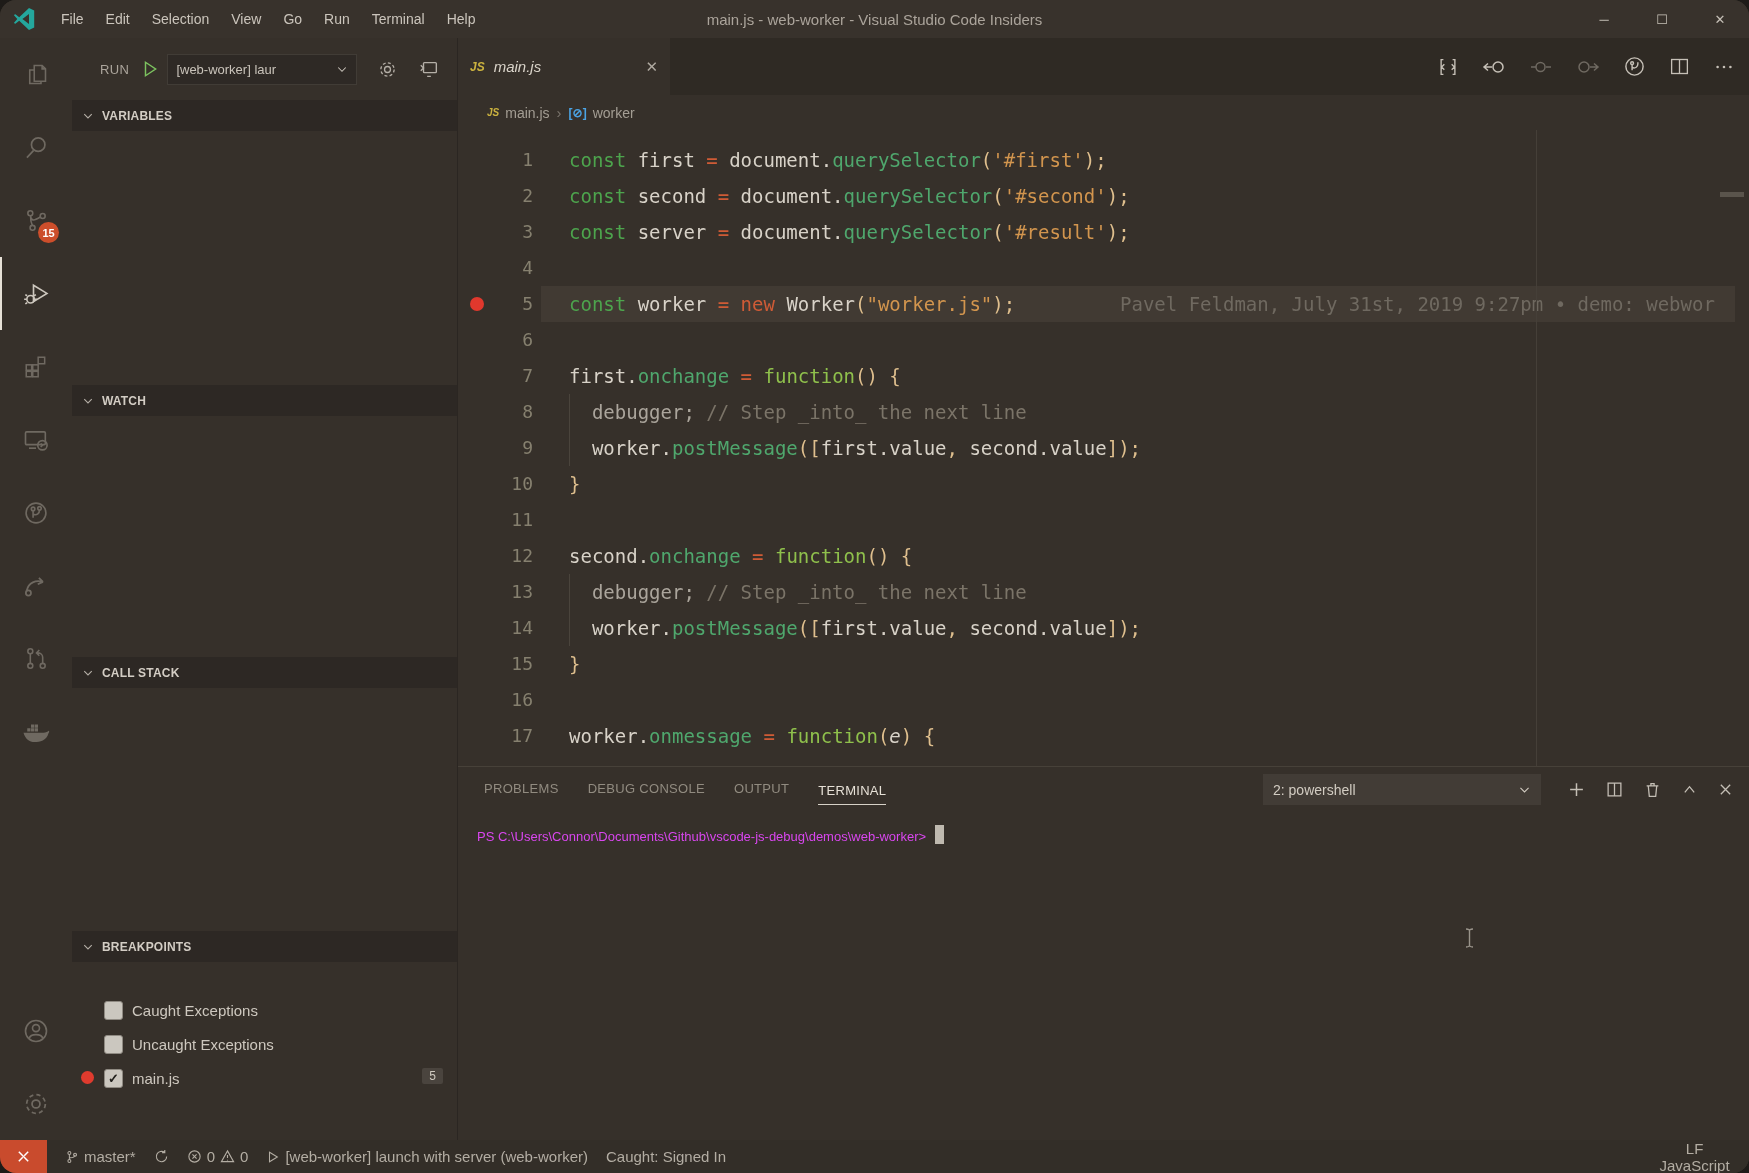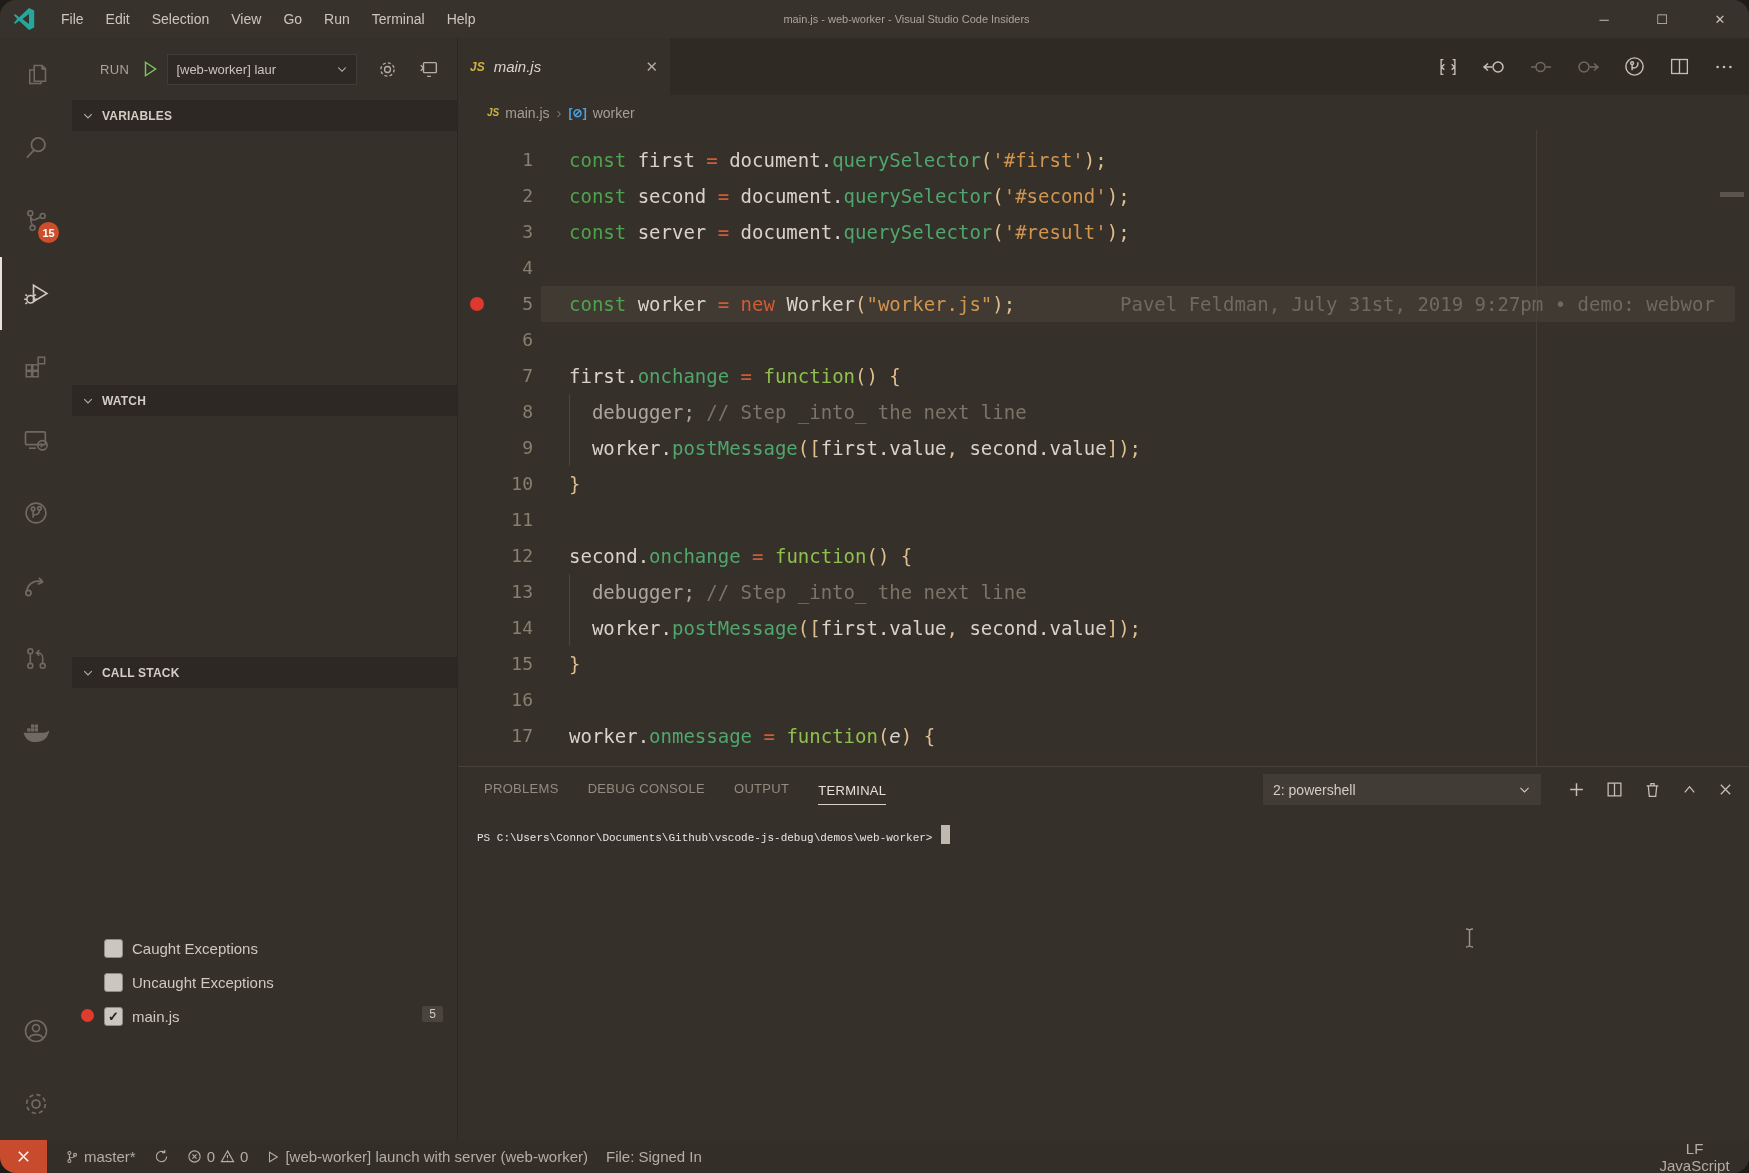--- a/index.html
+++ b/index.html
@@ -3,21 +3,21 @@
 <meta charset="utf-8">
 <style>
   html,body{margin:0;padding:0;background:#1e1b18;}
   #app{position:relative;width:1749px;height:1173px;background:#36302A;overflow:hidden;
        font-family:"Liberation Sans",sans-serif;color:#CBC5BC;border-radius:16px;-webkit-font-smoothing:antialiased;}
   svg{display:block}
   
   #titlebar{height:38px;background:#38322C;display:flex;align-items:center;position:relative;}
   #logo{width:24px;height:24px;margin:0 14px 0 12px;}
   .menu-item{padding:0 11px;font-size:14px;color:#CBC5BC;line-height:38px;cursor:default;}
-  #wtitle{position:absolute;left:50%;transform:translateX(-50%);font-size:11px;color:#ABA49B;white-space:nowrap;margin-left:32px;}
+  #wtitle{position:absolute;left:50%;transform:translateX(-50%);font-size:15px;color:#ABA49B;white-space:nowrap;}
   #wcontrols{margin-left:auto;display:flex;height:38px;}
   .wc{width:58px;display:flex;align-items:center;justify-content:center;color:#C6C0B7;font-size:13px;}
   
   #bodyrow{display:flex;height:1102px;}
   #activitybar{width:72px;background:#36302A;display:flex;flex-direction:column;align-items:stretch;}
   .ab-item{height:73px;display:flex;align-items:center;justify-content:center;color:#6F6961;position:relative;}
   .ab-item.active{color:#CDC7BE;border-left:2px solid #E7E1D7;}
   .ab-badge{position:absolute;right:13px;bottom:14px;min-width:21px;height:21px;border-radius:11px;
             background:#CC4E2B;color:#fff;font-size:11px;font-weight:bold;display:flex;align-items:center;justify-content:center;}
   #ab-bottom{margin-top:auto;}
@@ -69,21 +69,21 @@
   .tk-cm{color:#7B7468}.tk-op{color:#CF5B36}.tk-pr{color:#D8D2C8;font-style:italic}
   
   #panel{height:373px;border-top:1px solid #474139;position:relative;background:#36302A;}
   #panel-header{height:45px;display:flex;align-items:center;padding-left:26px;gap:29px;position:relative;}
   .ptab{font-size:13px;color:#918B80;letter-spacing:.3px;padding-bottom:2px;}
   .ptab.active{color:#E6E0D6;border-bottom:1.5px solid #D7D1C7;padding-bottom:6px;margin-bottom:-8px;}
   #panel-controls{position:absolute;right:16px;top:7px;display:flex;align-items:center;gap:21px;color:#C4BEB5;}
   #term-select{width:258px;height:31px;background:#423C36;display:flex;align-items:center;padding:0 10px;
                font-size:14px;color:#D2CCC2;margin-right:6px;}
   #term-select .sel-txt{flex:1;}
-  #terminal{padding:13px 0 0 19px;font-family:Liberation Mono, monospace;font-size:11px;color:#e5e5e5;}
+  #terminal{padding:13px 0 0 19px;font-family:Liberation Sans, sans-serif;font-size:13px;color:#d946ef;}
   #cursor{display:inline-block;width:9px;height:19px;background:#BFB9AF;vertical-align:-3px;margin-left:9px;}
   #ibeam{position:absolute;left:1005px;top:160px;color:#9A948B;}
   
   #statusbar{height:33px;background:#332E28;display:flex;align-items:center;font-size:15px;color:#B3ADA3;}
   #remote-ind{width:47px;height:33px;background:#C94B2D;display:flex;align-items:center;justify-content:center;color:#fff;}
   .sb-item{display:flex;align-items:center;gap:5px;margin-left:18px;white-space:nowrap;}
   #sb-right{margin-left:auto;display:flex;align-items:center;margin-right:14px;flex-direction:column;}
   #sb-right .sb-item{margin-left:22px;}
 </style>
 </head>
@@ -251,20 +251,26 @@
             <span>WATCH</span>
           </div>
           <div class="sect-body" style="height: 179px;"></div>
           <div class="sect-header">
             <svg class="chev" width="12" height="12" viewBox="0 0 16 16" fill="none" stroke="currentColor" stroke-width="1.5">
               <path d="M3 5.5 l5 5 5-5"></path>
             </svg>
             <span>CALL STACK</span>
           </div>
           <div class="sect-body" style="height: 181px;"></div>
+          <div class="sect-header">
+            <svg class="chev" width="12" height="12" viewBox="0 0 16 16" fill="none" stroke="currentColor" stroke-width="1.5">
+              <path d="M3 5.5 l5 5 5-5"></path>
+            </svg>
+            <span>BREAKPOINTS</span>
+          </div>
           <div class="sect-body">
             <div class="bp-row">
               <span class="cbx"></span>
               <span>Caught Exceptions</span>
             </div>
             <div class="bp-row">
               <span class="cbx"></span>
               <span>Uncaught Exceptions</span>
             </div>
             <div class="bp-row">
@@ -457,21 +463,21 @@
         </div>
         <div class="sb-item">
           <span>
             <svg width="14" height="14" viewBox="0 0 16 16" fill="none" stroke="currentColor" stroke-width="1.2">
               <path d="M4 2.5 L13 8 L4 13.5 Z"></path>
             </svg>
           </span>
           <span>[web-worker] launch with server (web-worker)</span>
         </div>
         <div class="sb-item">
-          <span>File: Signed In</span>
+          <span>Caught: Signed In</span>
         </div>
       </div>
     <div id="sb-right">
         <div class="sb-item">
           <span>Ln 5, Col 16</span>
         </div>
         <div class="sb-item">
           <span>Spaces: 2</span>
         </div>
         <div class="sb-item">

